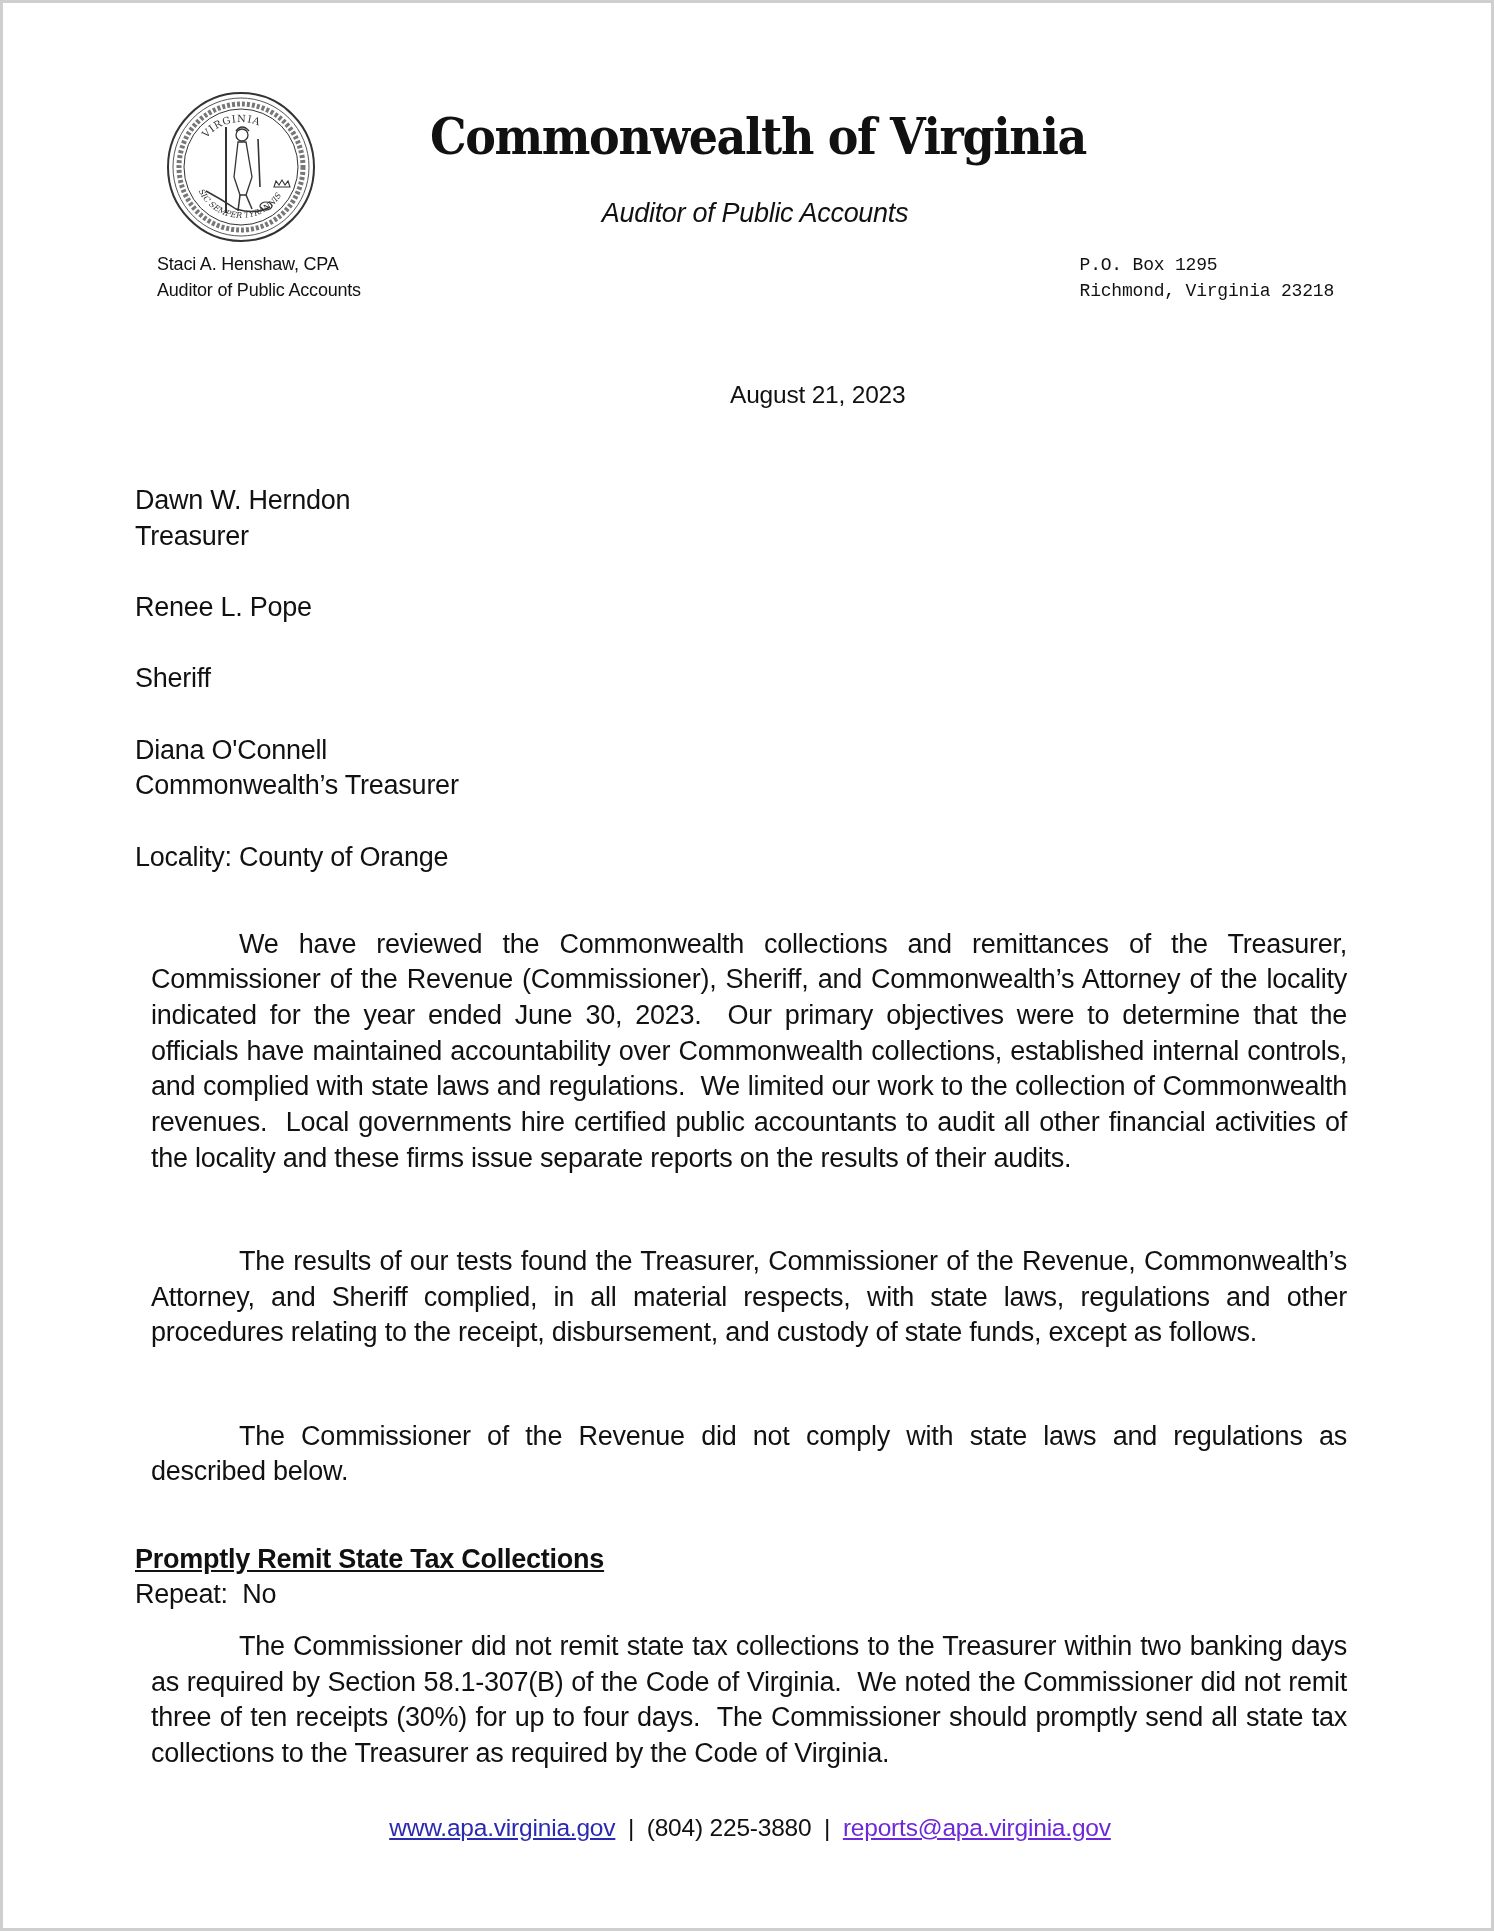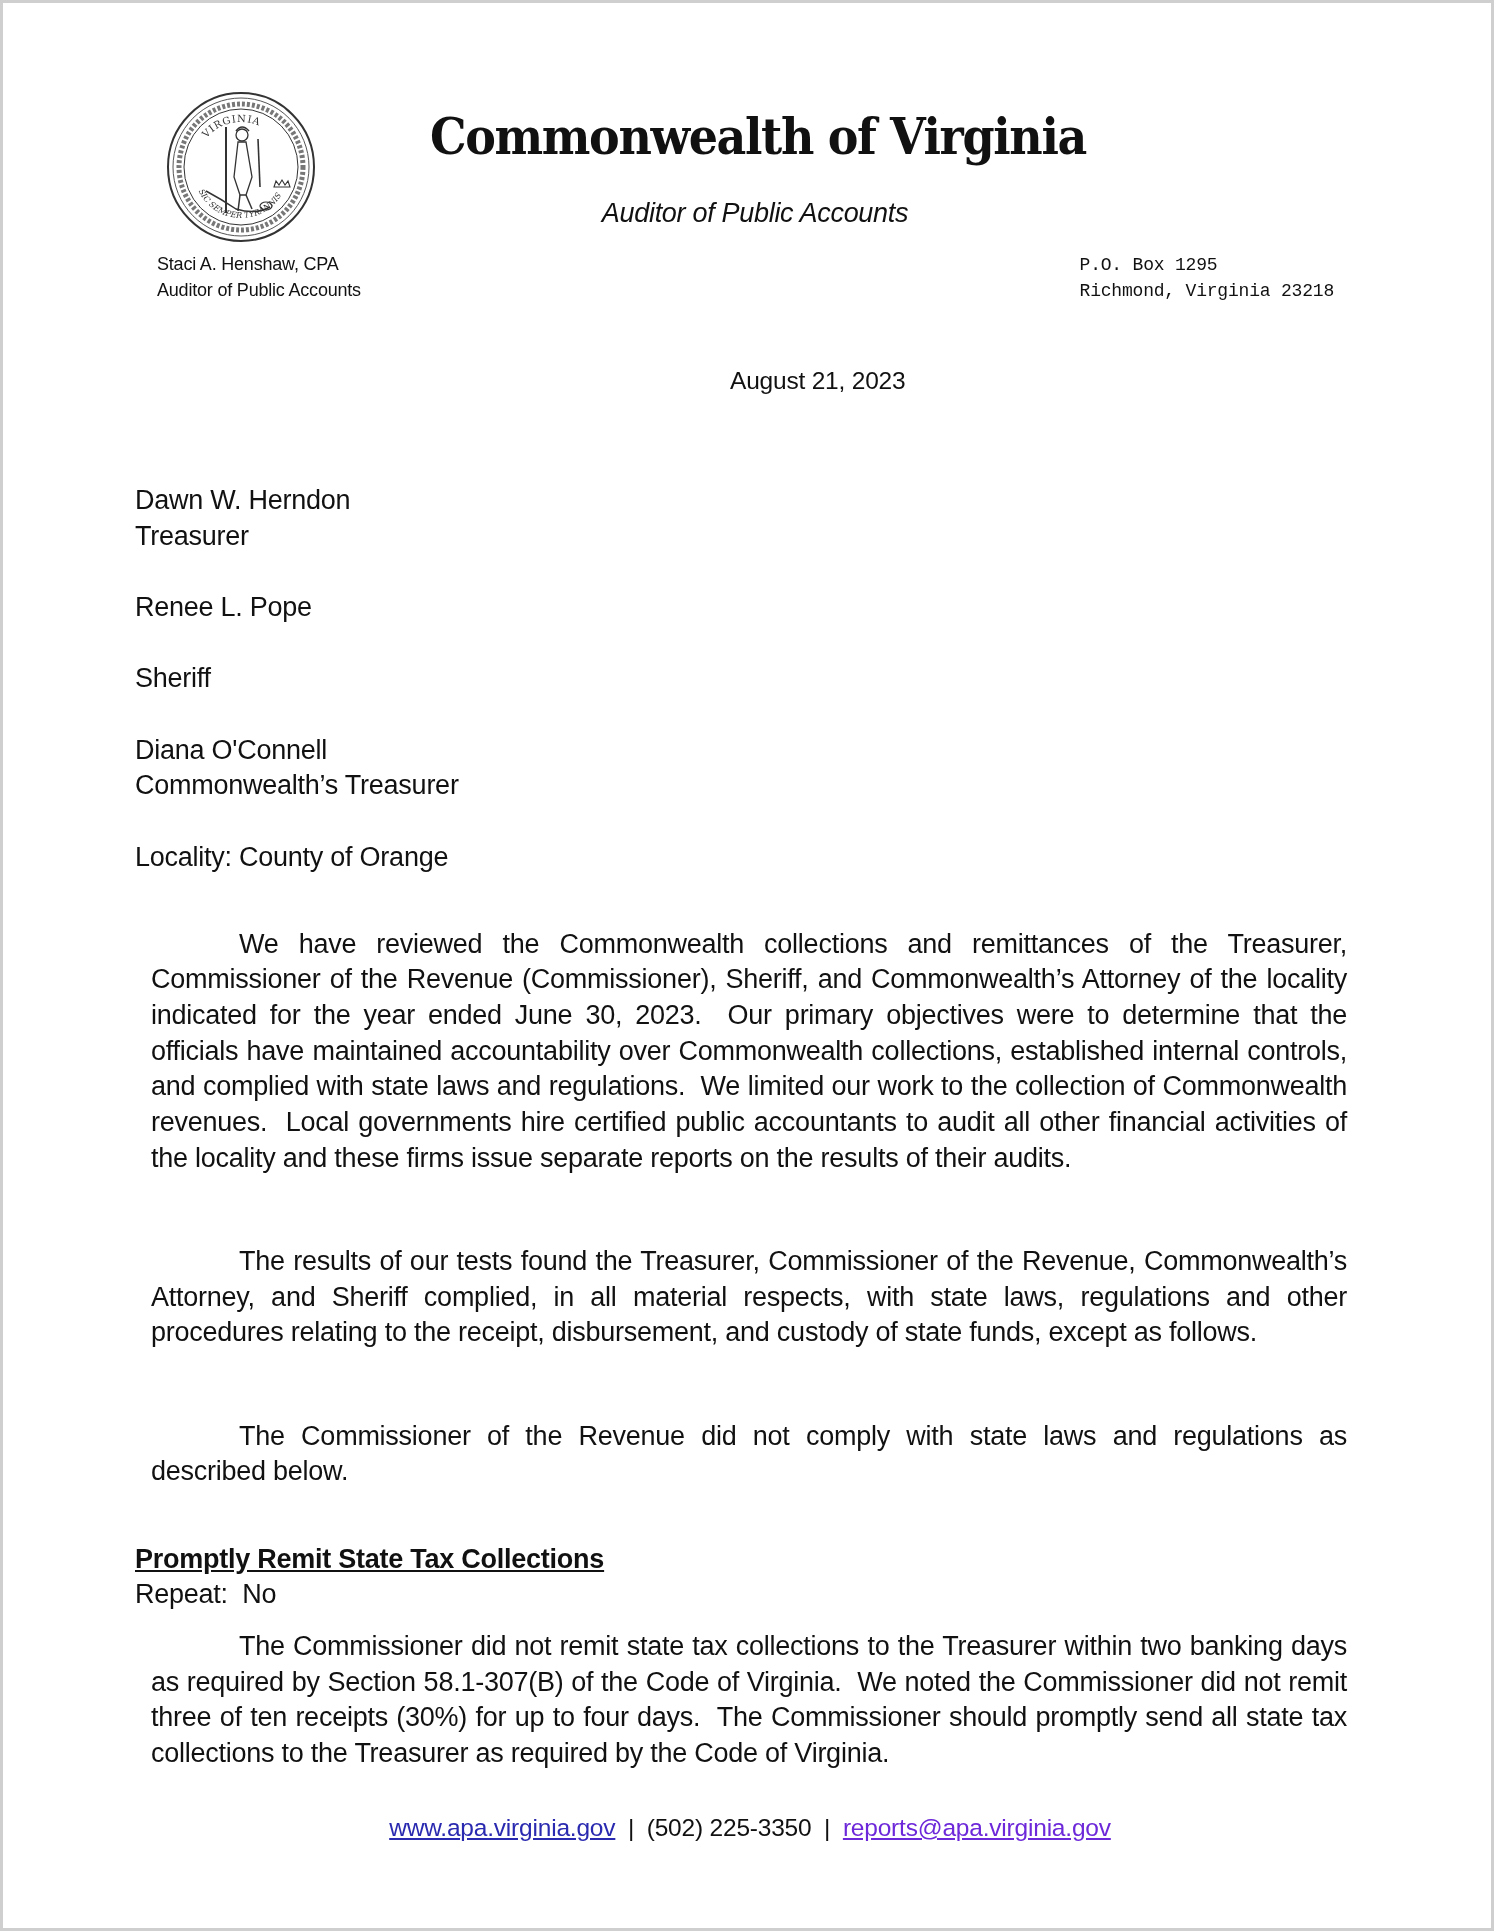--- a/index.html
+++ b/index.html
@@ -23,21 +23,21 @@
     transform: scaleX(0.92);
   }
   .subtitle {
     position: absolute; left: 567px; top: 192px; width: 370px; text-align: center;
     font-style: italic; font-size: 27px; line-height: 36px; white-space: nowrap;
     letter-spacing: -0.3px;
   }
   .small { font-size: 18px; line-height: 26px; letter-spacing: -0.2px; }
   .left-info { left: 154px; top: 248px; }
   .right-info { right: 157px; top: 249px; text-align: left; font-family: Liberation Mono, monospace; }
-  .date { left: 727px; top: 360px; font-size: 24.5px; line-height: 36px; letter-spacing: -0.2px; }
+  .date { left: 727px; top: 374px; font-size: 24.5px; line-height: 36px; letter-spacing: -0.2px; }
   .body-text {
     position: absolute; left: 132px; width: 1228px;
     font-size: 27px; line-height: 35.65px; letter-spacing: -0.25px;
   }
   .addressees { top: 480px; }
   .line { display: block; white-space: nowrap; }
   .gap { display: block; height: 35.65px; }
   .para { text-align: justify; text-indent: 88px; margin: 16px; }
   .heading { font-weight: bold; text-decoration: underline; display: block; }
   .footer {
@@ -127,17 +127,17 @@
     <span class="gap"></span>
 
     <span class="heading">Promptly Remit State Tax Collections</span>
     <span class="line" style="white-space: pre-wrap;">Repeat:  No</span>
     <p class="para" style="white-space: pre-wrap;">The Commissioner did not remit state tax collections to the Treasurer within two banking days as required by Section 58.1-307(B) of the Code of Virginia.  We noted the Commissioner did not remit three of ten receipts (30%) for up to four days.  The Commissioner should promptly send all state tax collections to the Treasurer as required by the Code of Virginia.</p>
   </div>
 
   <div class="footer">
     <a href="#" style="color: rgb(42, 42, 176);">www.apa.virginia.gov</a>
     <span class="sep" style="margin: 0px 6px;">|</span>
-    <span>(502) 225-3350</span>
+    <span>(804) 225-3880</span>
     <span class="sep" style="margin: 0px 6px;">|</span>
     <a href="#" style="color: #6d28d9;">reports@apa.virginia.gov</a>
   </div>
 </div>
 
 </body></html>

